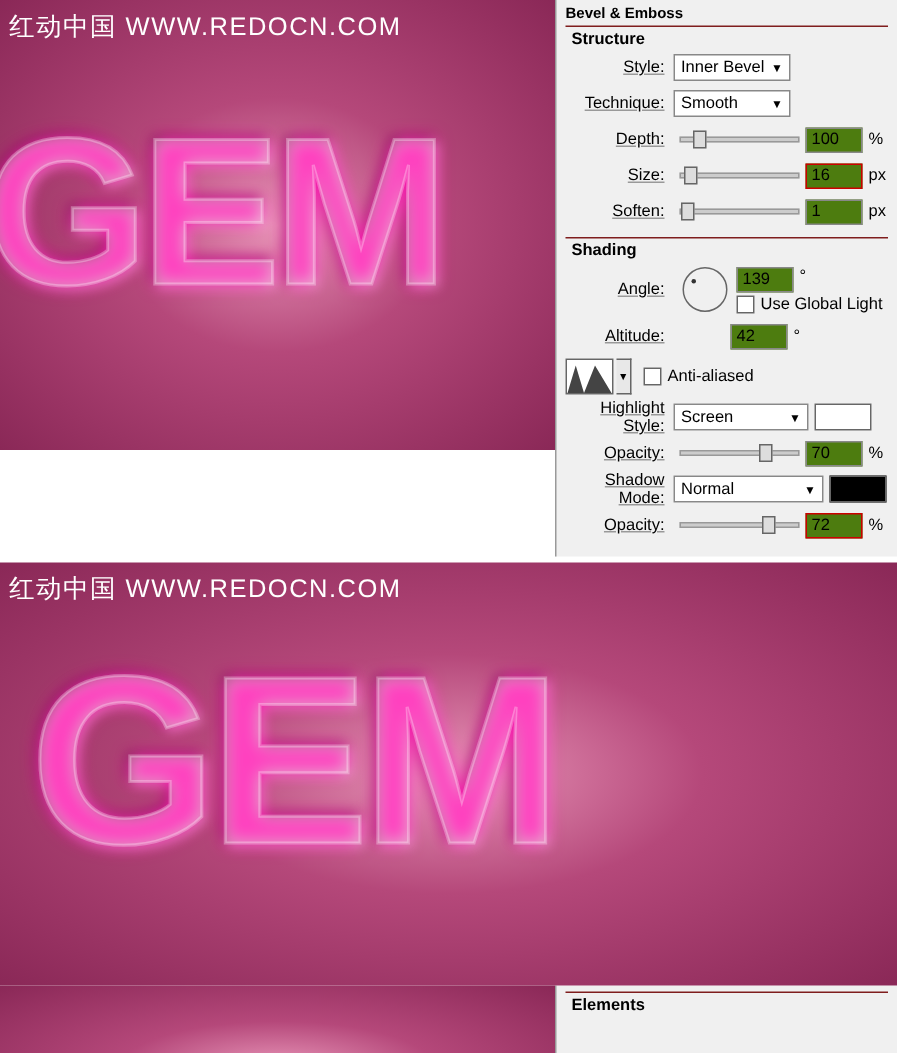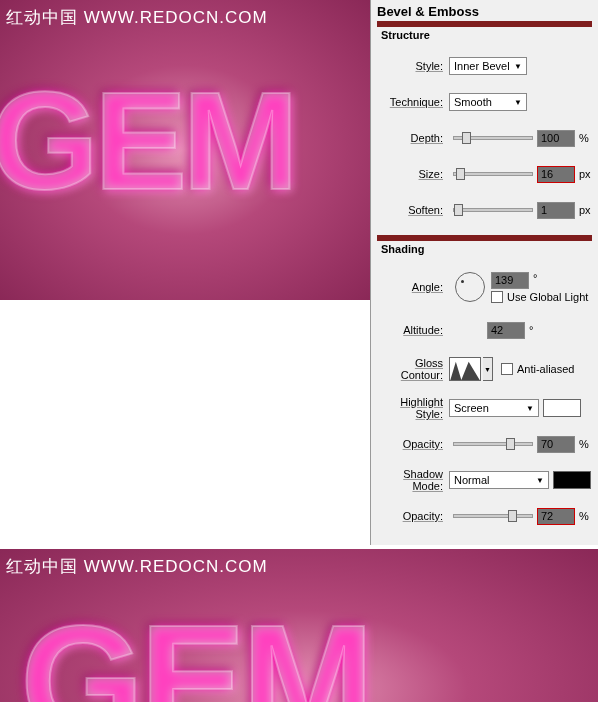--- a/index.html
+++ b/index.html
@@ -7,31 +7,31 @@
 .section { display: flex; margin-bottom: 4px; }
 .preview { background: radial-gradient(ellipse at center, #e895b8 0%, #b5487a 40%, #8a2857 100%); position: relative; }
 .preview1 { width: 370px; height: 300px; }
 .preview2 { width: 370px; height: 392px; }
 .big2 { width: 598px; height: 282px; background: radial-gradient(ellipse at center, #e895b8 0%, #b5487a 40%, #8a2857 100%); position: relative; }
 .watermark { position: absolute; top: 6px; left: 6px; color: #fff; font-size: 17px; letter-spacing: 1px; }
 .gemtext { position: absolute; font-family: Arial Black, sans-serif; font-weight: 900; letter-spacing: -5px; color: rgba(255,255,255,0.25); text-shadow: 0 0 12px #f0a, 2px 2px 8px rgba(255,255,255,0.6), -2px -2px 8px rgba(0,0,0,0.4); -webkit-text-stroke: 2px rgba(255,255,255,0.3); display: flex; align-items: center; }
 .gt1 { font-size: 140px; top: 60px; left: -10px; }
 .gt2 { font-size: 160px; top: 40px; left: 20px; }
 .panel { width: 228px; background: #f0f0f0; padding: 4px 6px; border-left: 1px solid #999; }
-.ptitle { font-weight: bold; font-size: 13px; margin-bottom: 2px; }
-.fieldset { border-top: 6px solid #7f1d1d; margin-bottom: 6px; padding-top: 2px; }
+.ptitle { font-weight: bold; font-size: 10px; margin-bottom: 2px; }
+.fieldset { border-top: 1px solid #7f1d1d; margin-bottom: 6px; padding-top: 2px; }
 .legend { font-weight: bold; font-size: 11px; padding: 0 4px; background: #f0f0f0; margin-top: -9px; display: inline-block; }
-.row { display: flex; align-items: center; height: 22px; margin: 14px 0; }
+.row { display: flex; align-items: center; height: 22px; margin: 2px 0; }
 .label { width: 72px; text-align: right; padding-right: 6px; text-decoration: underline; text-decoration-color: #999; }
 .label-nu { width: 72px; text-align: right; padding-right: 6px; }
 .select { width: 78px; height: 18px; border: 1px solid #888; background: #fff; padding: 0 4px; display: flex; align-items: center; justify-content: space-between; cursor: pointer; }
 .select .arr { font-size: 8px; }
 .slider { width: 80px; height: 4px; background: #ccc; border: 1px solid #999; position: relative; margin: 0 4px; }
 .slider .thumb { position: absolute; width: 9px; height: 12px; background: #ddd; border: 1px solid #666; top: -5px; }
-.numinput { width: 38px; height: 17px; border: 1px solid #888; background: #737373; text-align: left; padding: 0 3px; }
+.numinput { width: 38px; height: 17px; border: 1px solid #888; background: #4d7c0f; text-align: left; padding: 0 3px; }
 .hlred { border: 1px solid #c00 !important; }
 .unit { margin-left: 4px; }
 .radio { width: 11px; height: 11px; border-radius: 50%; border: 1px solid #666; display: inline-flex; align-items: center; justify-content: center; margin: 0 3px; }
 .radio.on::after { content: ""; width: 5px; height: 5px; border-radius: 50%; background: #333; }
 .cb { width: 12px; height: 12px; border: 1px solid #666; background: #fff; margin-right: 4px; }
 .anglebox { width: 30px; height: 30px; border: 1px solid #666; border-radius: 50%; position: relative; margin: 0 6px; }
 .anglebox .dot { position: absolute; width: 3px; height: 3px; background: #333; border-radius: 50%; top: 7px; left: 5px; }
 .swatch { width: 38px; height: 18px; border: 1px solid #666; background: #fff; margin-left: 4px; }
 .swblack { background: #000; }
 .contourth { width: 32px; height: 24px; border: 1px solid #666; background: #fff; position: relative; margin-right: 2px; }
@@ -118,21 +118,20 @@
       </div>
 
       <div class="row">
         <div class="label">Altitude:</div>
         <div style="width:38px"></div>
         <input class="numinput" value="42" style="">
         <span class="unit">°</span>
       </div>
 
       <div class="row" style="height:28px">
-        <div class="label">Gloss Contour:</div>
         <div class="contourth">
           <svg viewBox="0 0 32 24">
               <path d="M0,24 L6,4 L12,24 L20,4 L32,24 Z" fill="#444"></path>
             </svg>
         </div>
         <div class="contourarr">▼</div>
         <span class="cb" style="margin-left:8px"></span>
         <span>Anti-aliased</span>
       </div>
 

